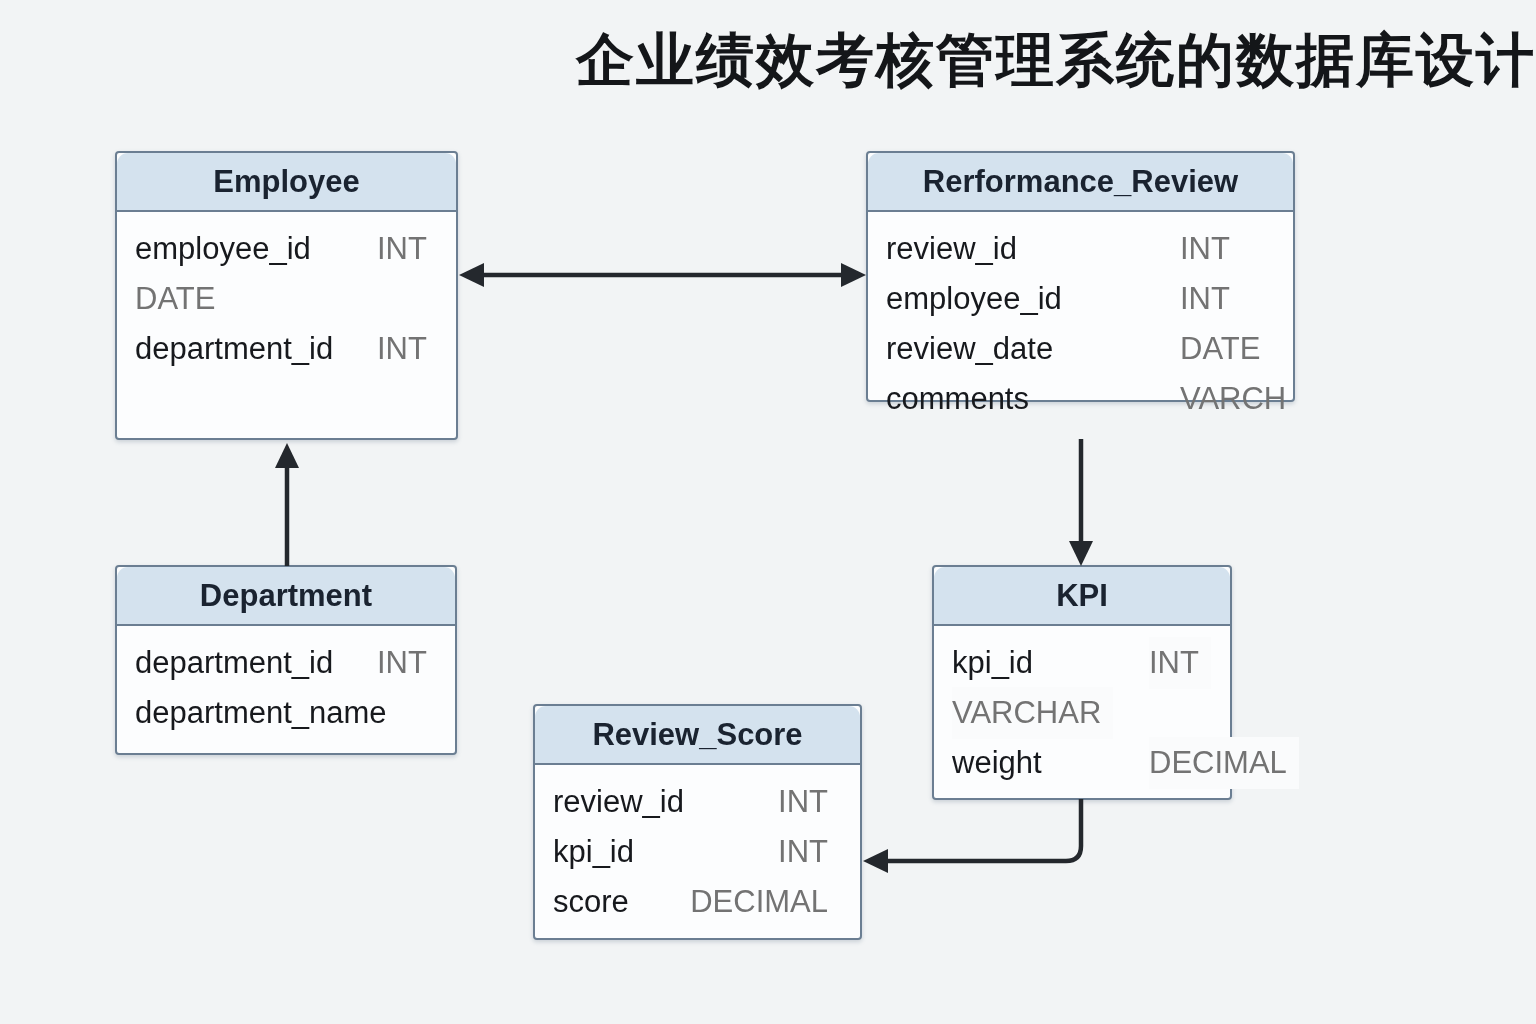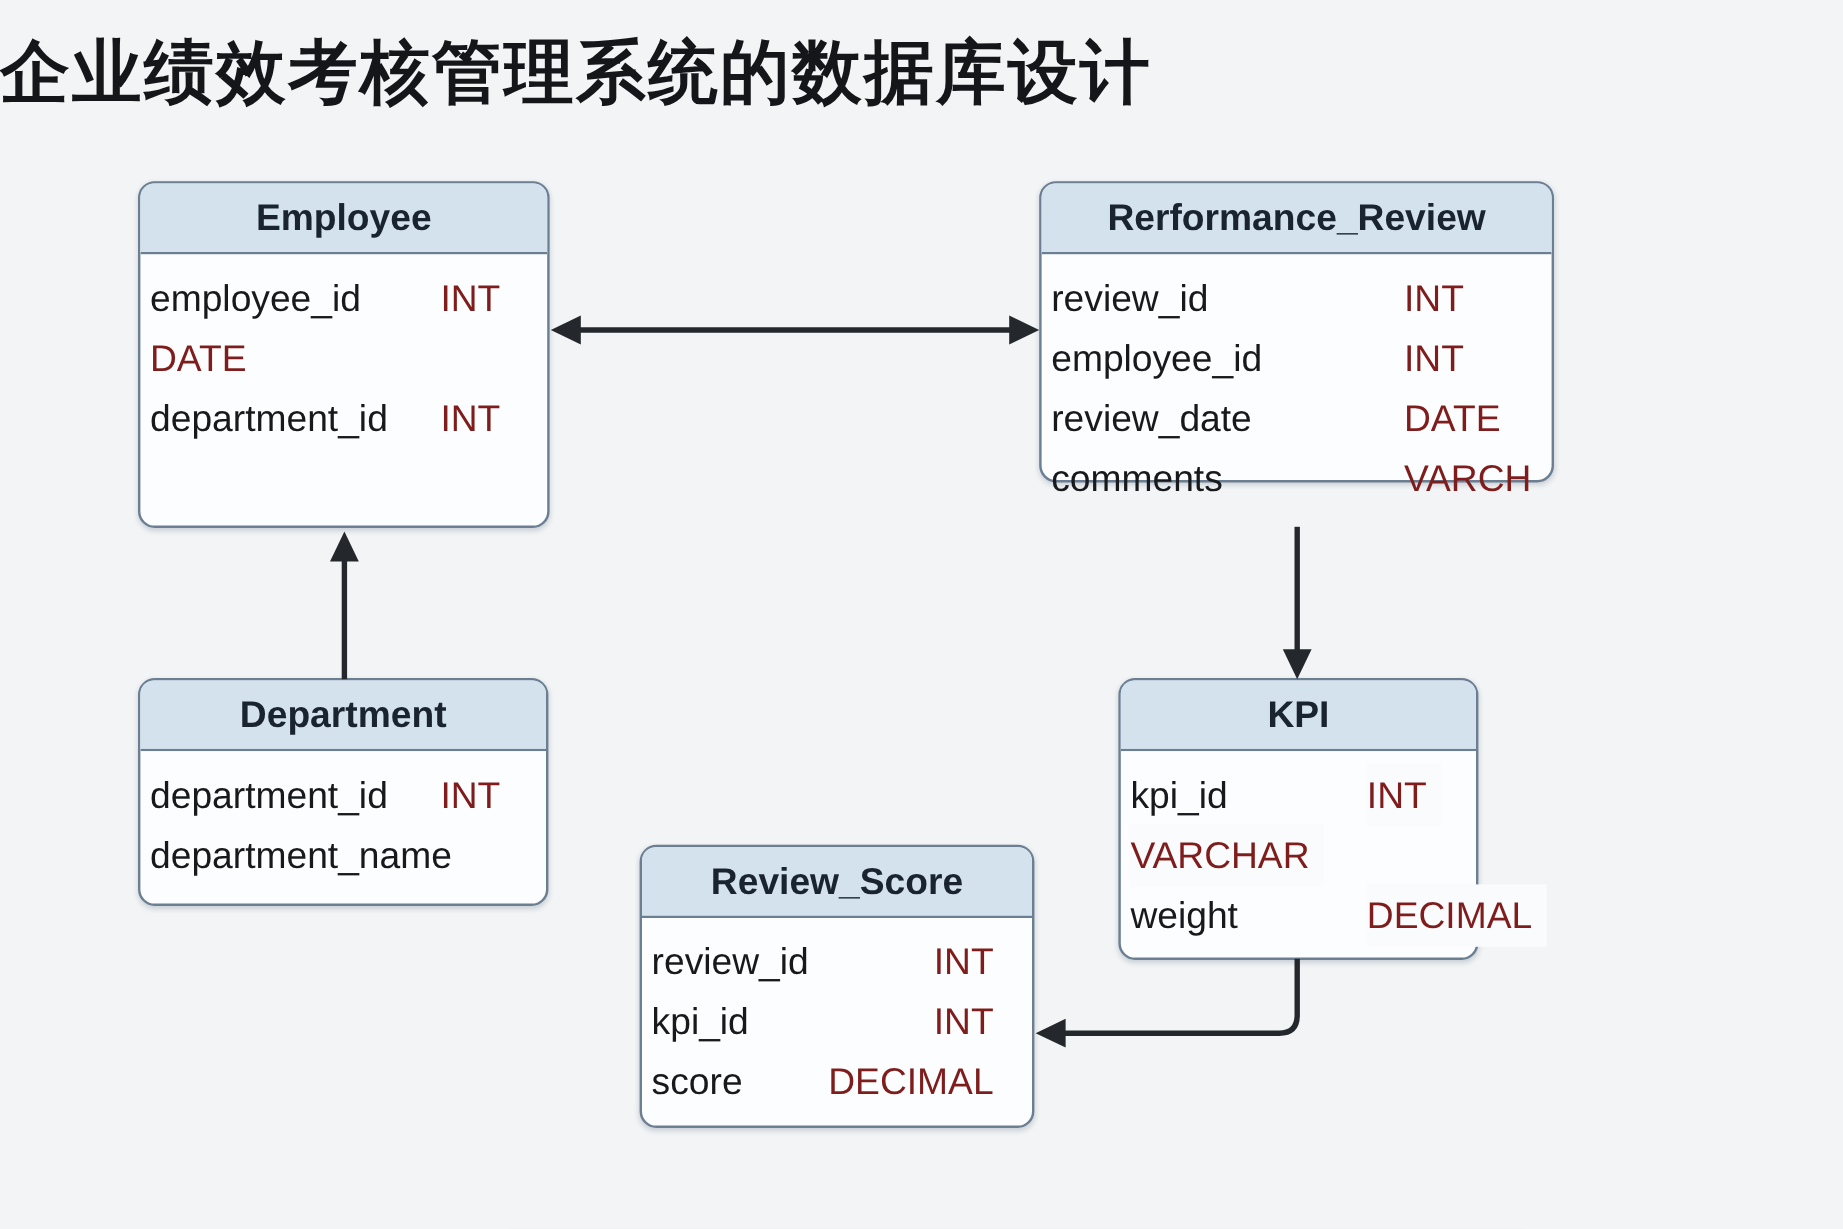--- a/index.html
+++ b/index.html
@@ -9,57 +9,57 @@
   }
   .canvas{
     position:relative;
     width:1536px;height:1024px;
     background:#f2f4f5;
     overflow:hidden;
   }
   .diagram-title{
     position:absolute;
     top:22px;left:0;width:100%;
-    text-align:left;
+    text-align:right;
     font-size:58px;
     font-weight:700;
     letter-spacing:2px;
     color:#141619;
   }
   .entity{
     position:absolute;
     box-sizing:border-box;
     background:#fcfdfe;
     border:2.5px solid #6b7e92;
-    border-radius:14px;
+    border-radius:4px;
     box-shadow:0 2px 4px rgba(108,126,146,.30);
   }
   .entity-header{
     height:57px;
     line-height:57px;
     text-align:center;
     background:#d4e2ee;
     border-bottom:2.5px solid #6b7e92;
     border-radius:11px 11px 0 0;
     font-size:31px;
     font-weight:600;
     color:#1a2330;
   }
   .entity-body{
-    padding:12px 0 0 8px;
+    padding:12px 0 0 18px;
   }
   .field-row{
     display:flex;
     align-items:center;
     height:50px;
     font-size:31px;
     white-space:nowrap;
   }
   .fname{color:#17191d;}
-  .ftype{color:#7f1d1d;}
+  .ftype{color:#737373;}
   .t-employee .fname,.t-department .fname{width:242px;flex:none;}
   .t-review .fname{width:294px;flex:none;}
   .t-kpi .fname{width:197px;flex:none;}
   .t-score .fname{flex:1 1 auto;}
   .t-score .ftype{margin-left:auto;padding-right:32px;}
   .t-kpi .ftype{
     position:relative;z-index:3;
     background:#fafbfc;
     padding:8px 12px 8px 0;
     white-space:nowrap;

